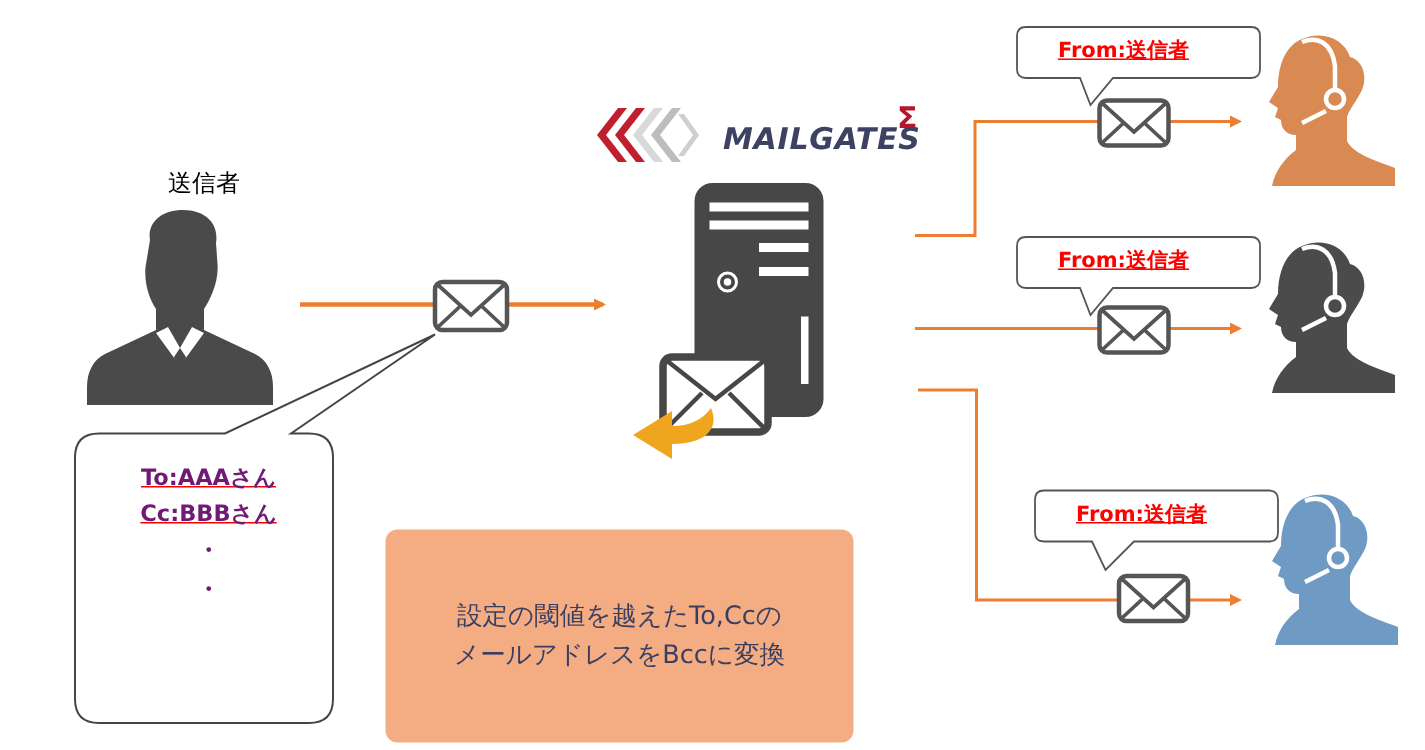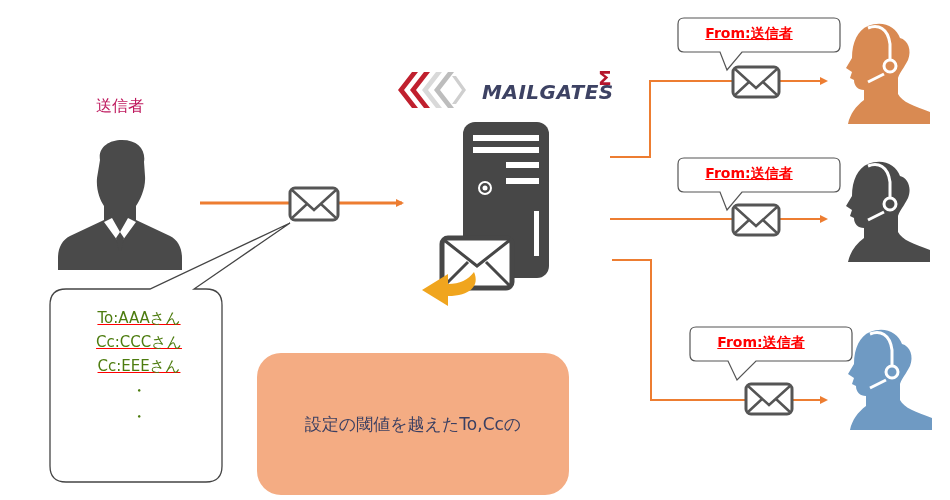--- a/index.html
+++ b/index.html
@@ -1,28 +1,28 @@
 <!DOCTYPE html>
 <html><head>
 <meta charset="utf-8">
 <style>
   html, body { margin:0; padding:0; background:#ffffff; }
   body { width:950px; height:500px; position:relative; overflow:hidden;
          font-family:"DejaVu Sans", sans-serif; }
   #stage { position:absolute; left:0; top:0; width:950px; height:500px; }
   .abs { position:absolute; }
-  .sender-label { left:96px; top:96px; width:80px; text-align:left;
-                  font-size:16px; color:#be185d; font-family:"DejaVu Sans", sans-serif; }
+  .sender-label { left:96px; top:112px; width:80px; text-align:center;
+                  font-size:16px; color:#000000; font-family:"DejaVu Sans", sans-serif; }
   .recips { left:54px; top:306px; width:170px; text-align:center; }
-  .recips div { color:#4d7c0f; font-weight:normal; font-size:15px; line-height:24px;
+  .recips div { color:#701a75; font-weight:bold; font-size:15px; line-height:24px;
                 text-decoration:underline; text-decoration-color:#ff0000;
                 font-family:"DejaVu Sans", sans-serif; }
   .recips .dot { text-decoration:none; font-size:16px; line-height:26px; }
   .note { left:257px; top:353px; width:312px; height:142px; background:#f4ac83;
-          border-radius:24px; display:flex; flex-direction:column; justify-content:center;
+          border-radius:8px; display:flex; flex-direction:column; justify-content:center;
           align-items:center; }
   .note div { color:#3a3f62; font-size:17px; line-height:26px; font-family:"DejaVu Sans", sans-serif; }
   .from-label { color:#ff0000; font-weight:bold; font-size:14px; text-decoration:underline;
                 font-family:"DejaVu Sans", sans-serif; width:140px; text-align:center; }
   .brand { left:482px; top:80px; font-size:20px; color:#3d4263; letter-spacing:0.5px;
            font-family:"DejaVu Sans", sans-serif; font-style:italic; }
   .brand b { font-weight:700; }
   .brand span.light { font-weight:bold;margin-top:36px; }
   .sigma { left:598px; top:66px; color:#b5162c; font-weight:bold; font-size:20px;
            font-family:"DejaVu Sans", sans-serif; }
@@ -122,29 +122,29 @@
           <circle cx="52" cy="46" r="6" fill="#6f9ac3" stroke="#ffffff" stroke-width="3"></circle>
           <path d="M46,54 L30,62" stroke="#ffffff" stroke-width="3" fill="none"></path>
         </g>
       </g>
   </svg>
 
   <div class="abs sender-label">送信者</div>
 
   <div class="abs recips">
     <div>To:AAAさん</div>
-    <div>Cc:CCCさん</div>
-    <div>Cc:EEEさん</div>
+    <div>Cc:BBBさん</div>
     <div class="dot">・</div>
     <div class="dot">・</div>
   </div>
 
   <div class="abs brand"><b>MAIL</b><span class="light">GATES</span></div>
   <div class="abs sigma">Σ</div>
 
   <div class="abs note">
     <div>設定の閾値を越えたTo,Ccの</div>
+    <div>メールアドレスをBccに変換</div>
   </div>
 
   <div class="abs from-label" style="left:679px;top:25px">From:送信者</div>
   <div class="abs from-label" style="left:679px;top:165px">From:送信者</div>
   <div class="abs from-label" style="left:691px;top:334px">From:送信者</div>
 </div>
 
 </body></html>

